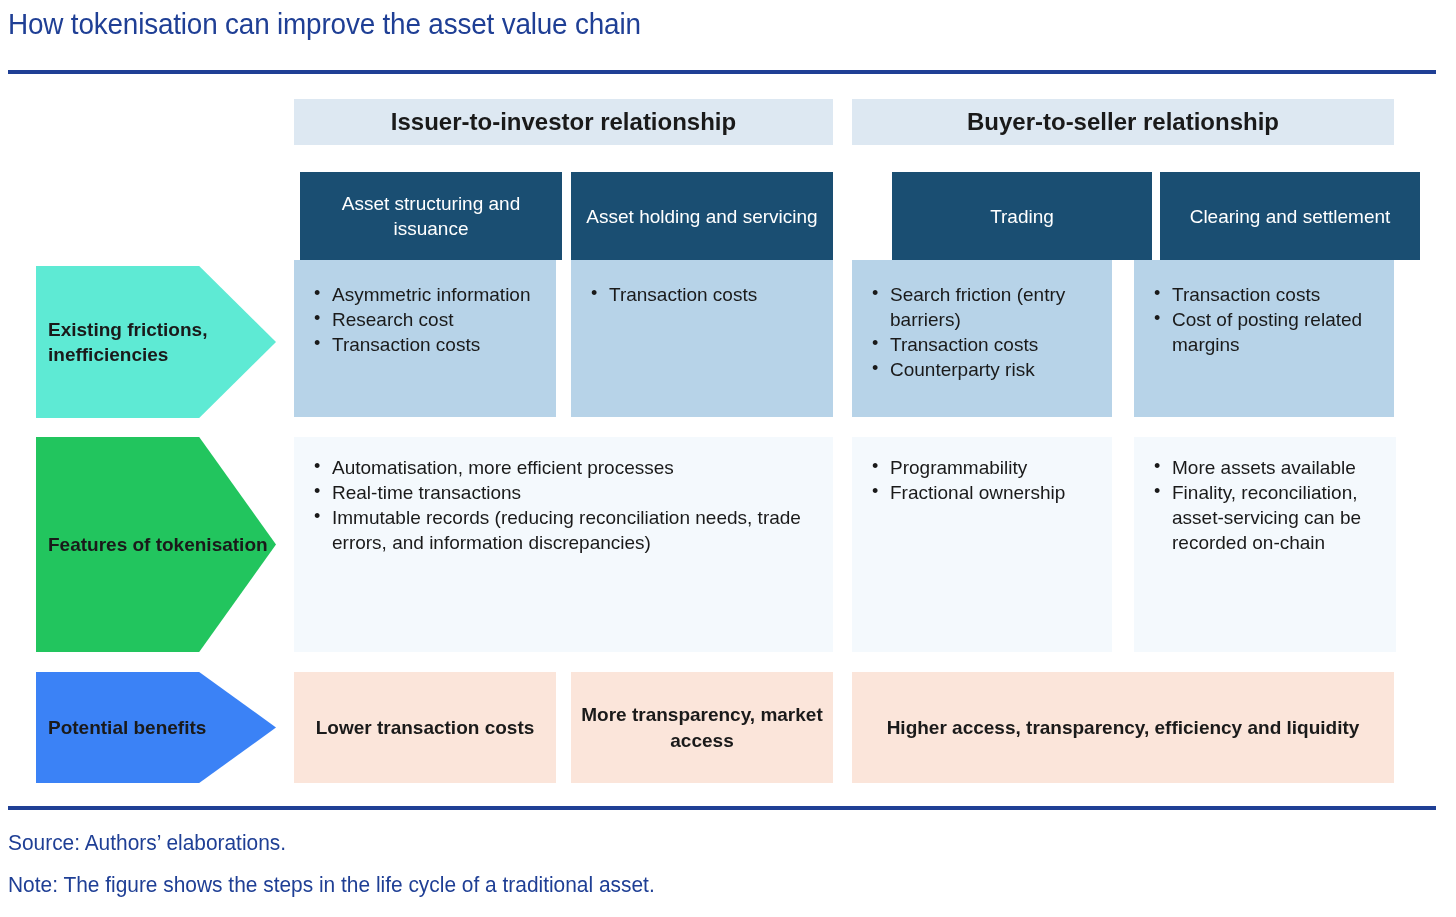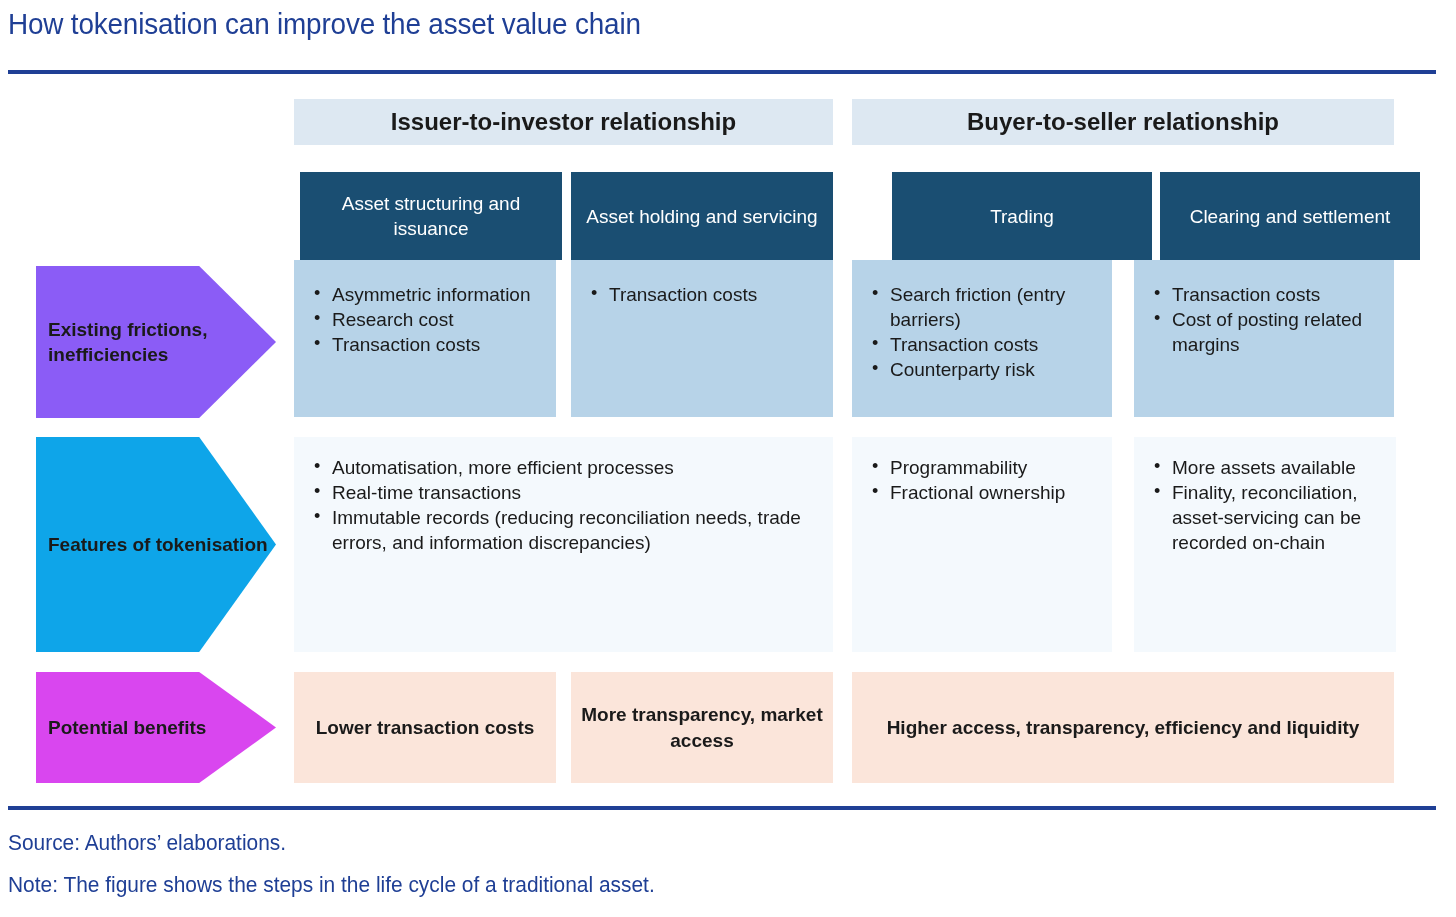--- a/index.html
+++ b/index.html
@@ -147,23 +147,23 @@
     display: flex;
     align-items: center;
     padding-left: 12px;
   }
   .arrow-label {
     font-size: 19px;
     line-height: 25px;
     font-weight: bold;
     color: #1a1a1a;
   }
-  #arrow-1 { top: 266px; height: 152px; background: #8b5cf6; }
-  #arrow-2 { top: 437px; height: 215px; background: #0ea5e9; }
-  #arrow-3 { top: 672px; height: 111px; background: #d946ef; }
+  #arrow-1 { top: 266px; height: 152px; background: #5eead4; }
+  #arrow-2 { top: 437px; height: 215px; background: #22c55e; }
+  #arrow-3 { top: 672px; height: 111px; background: #3b82f6; }
 
   
   .foot-line {
     position: absolute;
     left: 8px;
     font-size: 22px;
     line-height: 30px;
     color: #1f3f95;
     transform: scaleX(0.95);
     transform-origin: left center;

